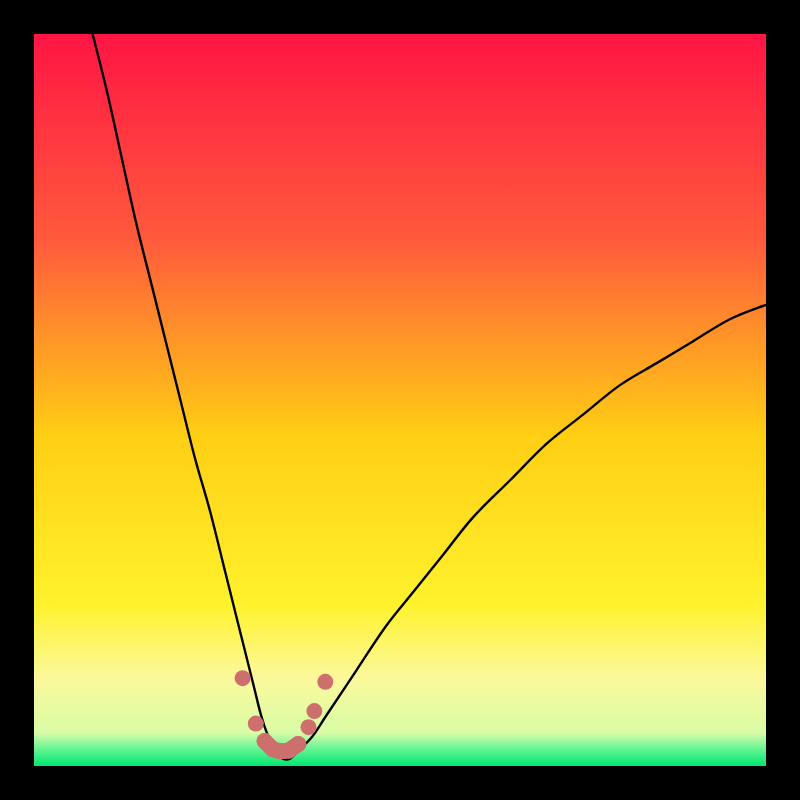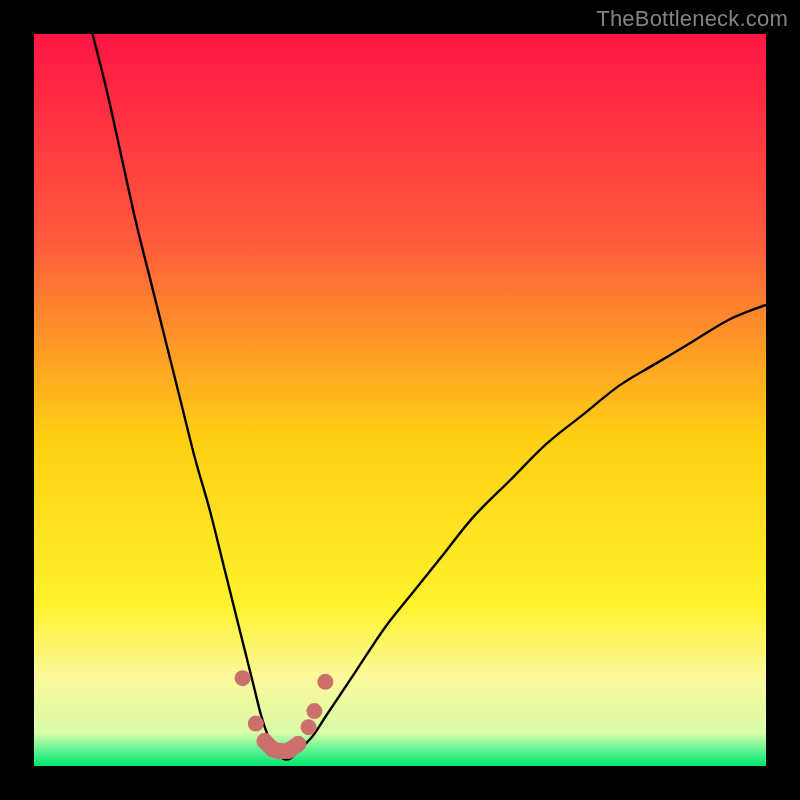--- a/index.html
+++ b/index.html
@@ -47,21 +47,20 @@
     position: absolute;
     left: 0;
     top: 0;
   }
 </style>
 </head>
 <body>
 
 <div class="frame">
 
-  <div class="watermark">TheBottleneck.com</div>
 
   <div class="plot-area">
     <svg id="chart-svg" width="732" height="732" viewBox="0 0 732 732">
       <defs>
         <linearGradient id="bg-grad" x1="0" y1="0" x2="0" y2="1">
             <stop offset="0%" stop-color="#ff1544"></stop>
             <stop offset="28.000000000000004%" stop-color="#ff5a3c"></stop>
             <stop offset="55.00000000000001%" stop-color="#ffcf14"></stop>
             <stop offset="78%" stop-color="#fff22d"></stop>
             <stop offset="88%" stop-color="#fcf99c"></stop>

